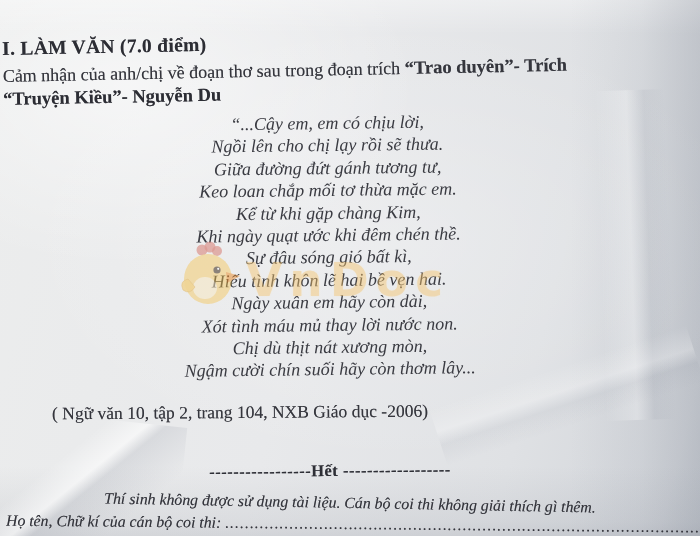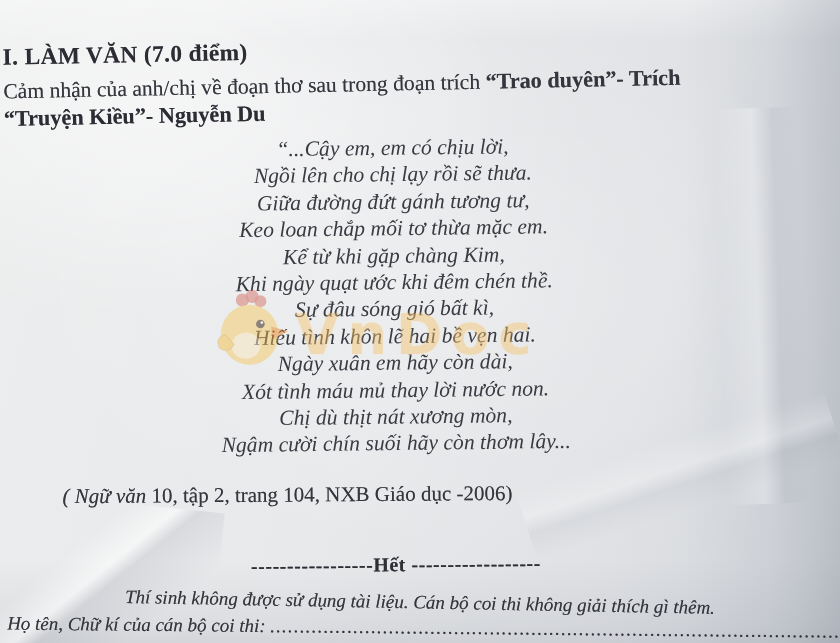--- a/index.html
+++ b/index.html
@@ -39,21 +39,21 @@
   .section-title{margin:0 0 4px 0;font-size:19.5px;font-weight:bold;letter-spacing:0.3px;color:#2c2d34;}
   .prompt-line{margin:0;font-size:18px;line-height:25px;}
   .prompt-line b{font-size:18.5px;}
   .source-line{margin:0;font-size:18.5px;font-weight:bold;color:#2c2d34;}
 
   .poem{position:absolute;top:112px;left:-23px;width:700px;text-align:center;
     transform:rotate(-0.7deg);transform-origin:50% 0;z-index:2;}
   .poem p{margin:0;font-size:18px;line-height:22.4px;font-style:italic;color:#3a3b42;}
 
   .citation{position:absolute;top:384px;left:52px;font-size:17.5px;z-index:2;transform:rotate(-0.4deg);}
-  .citation .it{font-style:italic;}
+  .citation .it{}
 
   .divider{position:absolute;top:444px;left:-20px;width:700px;text-align:center;
     font-size:16.5px;font-weight:bold;letter-spacing:0.5px;color:#2e2f36;
     transform:rotate(-0.6deg);z-index:2;}
   .divider .dash{font-weight:bold;}
 
   .note1{position:absolute;top:478px;left:0;width:700px;text-align:center;
     font-style:italic;font-size:15.8px;color:#34353c;transform:rotate(1.05deg);z-index:2;}
   .note2{position:absolute;top:499px;left:6px;width:694px;font-style:italic;font-size:15.8px;
     color:#34353c;transform:rotate(0.55deg);white-space:nowrap;overflow:hidden;z-index:2;}

